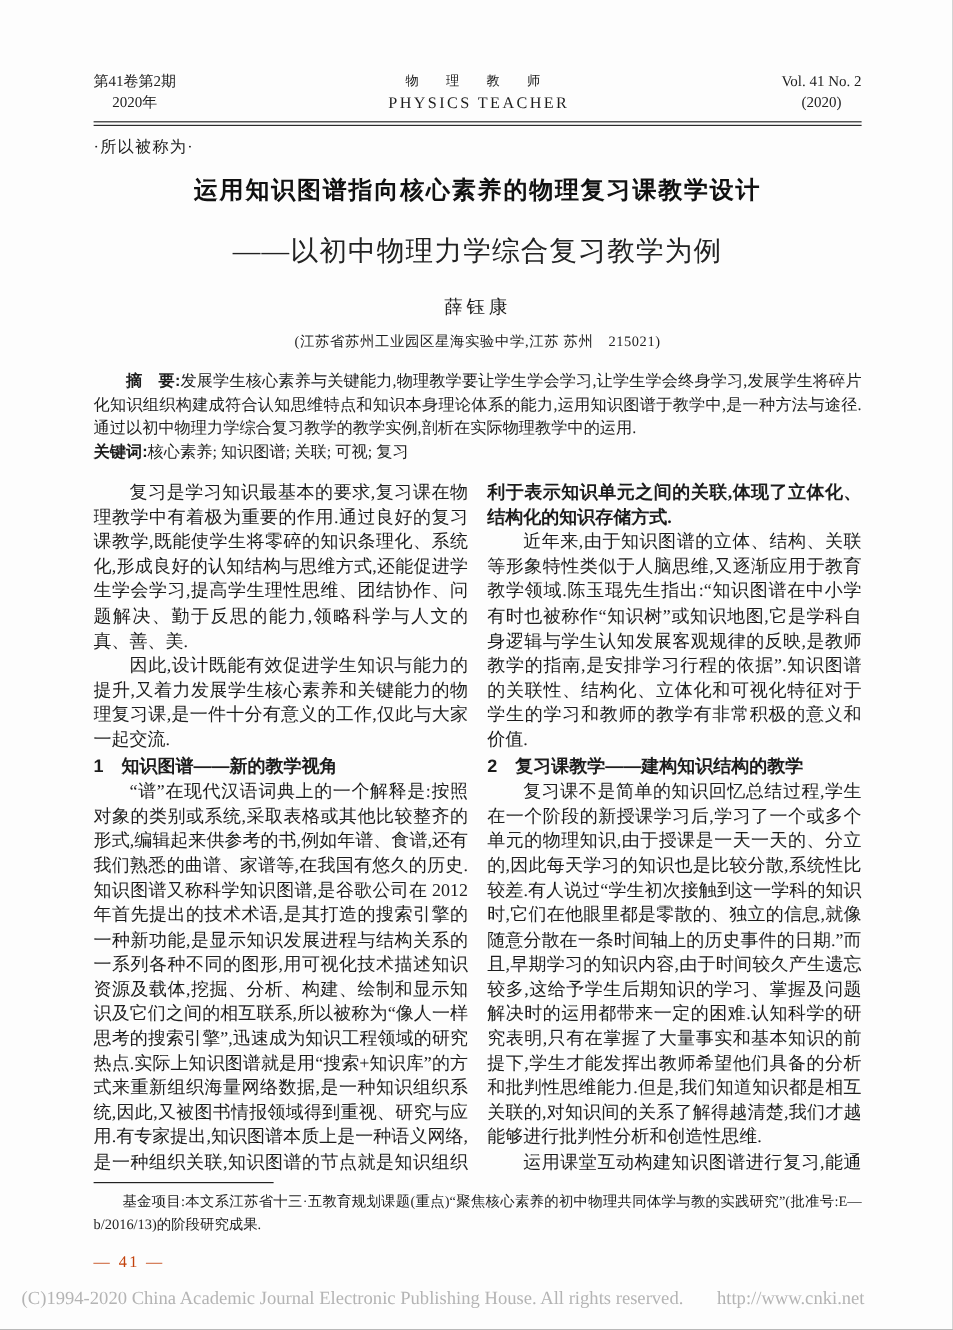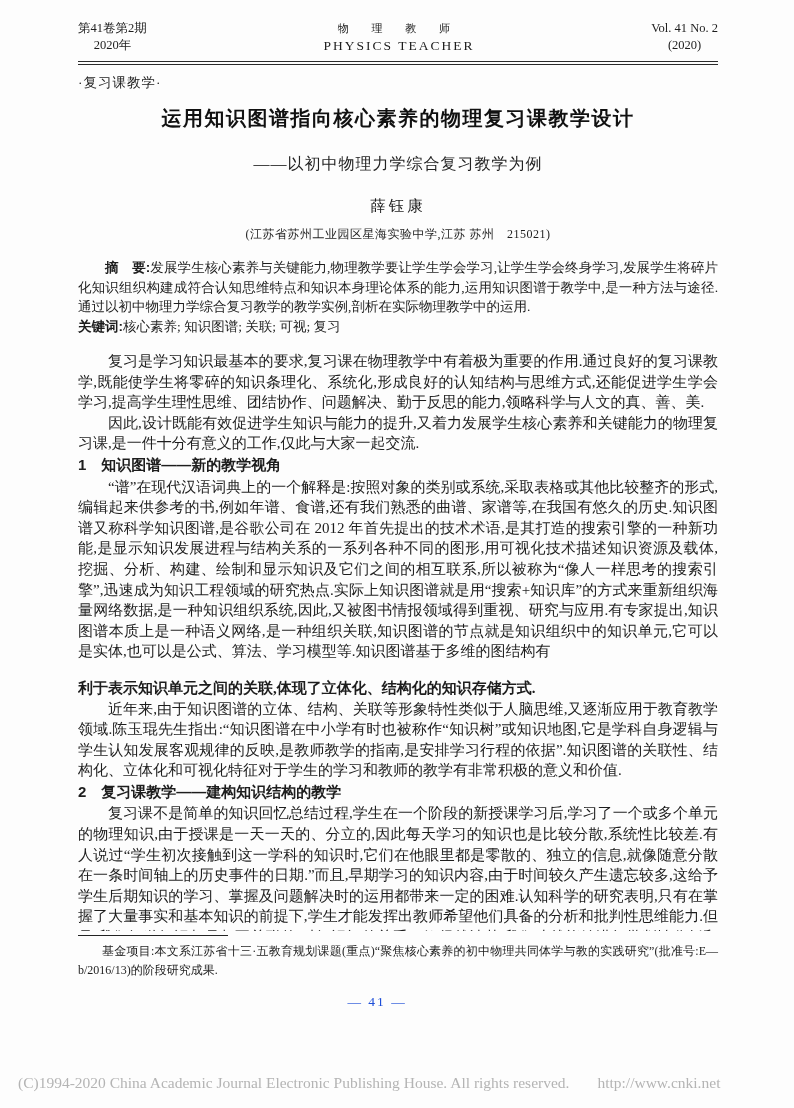--- a/index.html
+++ b/index.html
@@ -6,61 +6,61 @@
   html,body { background:#888; }
   .page {
     position:relative;
     width:794px; height:1108px;
     margin:0 auto;
     background:#fdfdfd;
     color:#1d1d1d;
     font-family:"Liberation Serif","DejaVu Serif",serif;
     overflow:hidden;
   }
-  .content { padding:20px 58px 0 78px; width:776px; }
+  .content { padding:60px 58px 0 78px; width:776px; }
 
   
   .jheader { display:flex; justify-content:space-between; align-items:center; font-size:12.5px; line-height:17px; }
   .jheader .blk { text-align:center; }
   .jname { font-size:11px; letter-spacing:10px; }
   .jname-en { font-size:13.5px; letter-spacing:2px; }
   .rule-double { margin-top:7px; height:4px; border-top:1.6px solid #2b2b2b; border-bottom:1px solid #2b2b2b; }
 
   
   .col-marker { margin-top:9px; font-size:13.5px; letter-spacing:1px; }
   .title {
     margin-top:13px; text-align:center;
     font-family:"Liberation Sans","DejaVu Sans",sans-serif;
     font-weight:bold; font-size:20px; letter-spacing:1.5px; color:#111;
   }
-  .subtitle { margin-top:22px; text-align:center; font-size:16px; letter-spacing:1px; color:#222; }
+  .subtitle { margin-top:22px; text-align:center; font-size:23px; letter-spacing:1px; color:#222; }
   .author { margin-top:21px; text-align:center; font-size:15.5px; letter-spacing:3px; }
   .affil { margin-top:9px; text-align:center; font-size:12px; letter-spacing:0.5px; }
 
   
   .abstract { margin-top:15px; font-size:13.5px; line-height:19.5px; text-align:justify; }
   .abstract .lbl, .kw .lbl { font-family:"Liberation Sans","DejaVu Sans",sans-serif; font-weight:bold; }
   .abstract p { text-indent:2em; }
   .kw { font-size:13.5px; line-height:19.5px; }
 
   
-  .cols { margin-top:15px; display:flex; gap:16px; height:580px; overflow:hidden;flex-direction:column; }
+  .cols { margin-top:15px; display:flex; gap:16px; height:580px; overflow:hidden; }
   .col { flex:1 1 0; font-size:15px; line-height:20.6px; text-align:justify; letter-spacing:0; }
   .col p { text-indent:2em; margin:0; }
   .col p.cont { text-indent:0;font-weight:bold; }
   .col .sec {
     font-family:"Liberation Sans","DejaVu Sans",sans-serif;
     font-weight:bold; font-size:15px; margin:1px 0;
   }
 
   
   .fn-rule { width:150px; border-top:1.6px solid #222; margin-top:4px; }
   .footnote { margin-top:6px; font-size:12px; line-height:19px; text-align:justify; text-indent:2em; }
 
-  .pagenum { margin-top:14px; text-align:center; padding-right:42px; font-size:13.5px; color:#1d4ed8; letter-spacing:2px; }
+  .pagenum { margin-top:14px; text-align:left; padding-right:42px; font-size:13.5px; color:#c2410c; letter-spacing:2px; }
 
   
   .scan-footer {
     position:absolute; left:18px; bottom:16px;
     color:#b4b4b4; font-size:15.5px; white-space:nowrap;
   }
   .scan-footer .url { margin-left:28px; }
 </style>
 </head>
 <body>
@@ -77,21 +77,21 @@
         <div class="jname">物 理 教 师</div>
         <div class="jname-en">PHYSICS TEACHER</div>
       </div>
       <div class="blk">
         <div>Vol. 41 No. 2</div>
         <div>(2020)</div>
       </div>
     </div>
     <div class="rule-double"></div>
 
-    <div class="col-marker">·复习课教学·</div>
+    <div class="col-marker">·所以被称为·</div>
     <h1 class="title">运用知识图谱指向核心素养的物理复习课教学设计</h1>
     <div class="subtitle">——以初中物理力学综合复习教学为例</div>
     <div class="author">薛钰康</div>
     <div class="affil">(江苏省苏州工业园区星海实验中学,江苏 苏州　215021)</div>
 
     <div class="abstract">
       <p><span class="lbl">摘　要:</span><span>发展学生核心素养与关键能力,物理教学要让学生学会学习,让学生学会终身学习,发展学生将碎片化知识组织构建成符合认知思维特点和知识本身理论体系的能力,运用知识图谱于教学中,是一种方法与途径.通过以初中物理力学综合复习教学的教学实例,剖析在实际物理教学中的运用.</span></p>
       <div class="kw"><span class="lbl">关键词:</span><span>核心素养; 知识图谱; 关联; 可视; 复习</span></div>
     </div>
 

